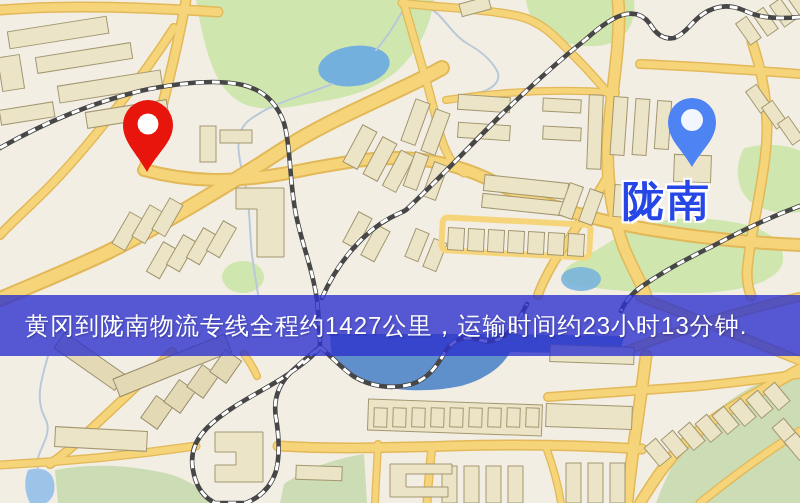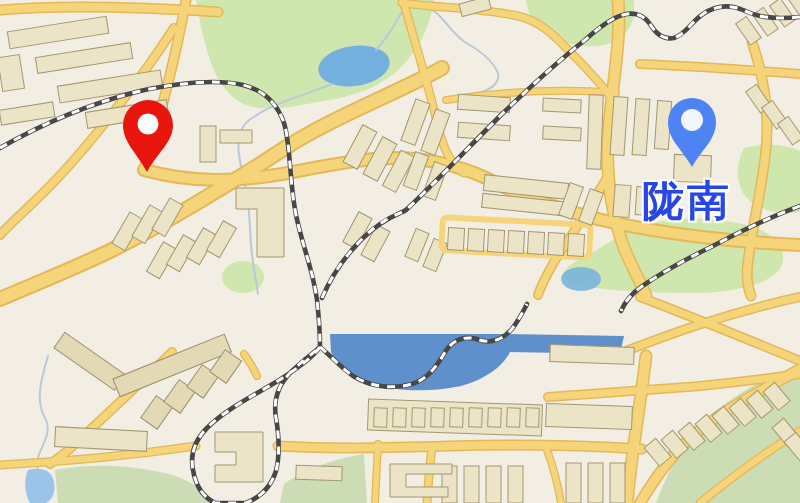--- a/index.html
+++ b/index.html
@@ -22,21 +22,21 @@
   .ring{fill:none;stroke:var(--road,#f6d57a);stroke-width:6;}
   
   .banner{position:absolute;left:0;top:295px;width:800px;height:61px;
           background:var(--banner_bg,rgba(45,50,205,0.8));
           display:flex;align-items:center;box-sizing:border-box;padding-left:25px;}
   .banner span{color:var(--banner_text,#fff);font-size:24px;font-weight:500;letter-spacing:1px;
                white-space:nowrap;text-shadow:1px 1px 2px rgba(10,10,80,.35);}
   .city-label{position:absolute;font-size:42px;font-weight:bold;letter-spacing:3px;line-height:1;
               text-shadow:-2px -2px 0 #fff,2px -2px 0 #fff,-2px 2px 0 #fff,2px 2px 0 #fff,0 0 5px #fff;}
   .origin-label{left:92px;top:177px;color:var(--origin_label,#e60010);}
-  .dest-label{left:642px;top:180px;color:var(--destination_label,#2647e6);}
+  .dest-label{left:622px;top:180px;color:var(--destination_label,#2647e6);}
   .pin-origin{fill:var(--origin_pin,#e8150d);}
   .pin-dest{fill:var(--destination_pin,#4e83f3);}
 </style>
 </head>
 <body>
 
 <div class="stage">
 
   <svg width="800" height="503" viewBox="0 0 800 503">
     <defs>
@@ -274,14 +274,17 @@
       <circle cx="148" cy="124" r="10.5" fill="#ffffff"></circle>
     </g>
     <g>
       <path class="pin-dest" d="M692,167 C682,149 668,140 668,122 A24,24 0 1 1 716,122 C716,140 702,149 692,167 Z"></path>
       <circle cx="692" cy="120" r="11" fill="#ffffff" opacity="0.93"></circle>
     </g>
   </svg>
 
   <div class="city-label dest-label">陇南</div>
 
+  <div class="banner">
+    <span>黄冈到陇南物流专线全程约1427公里，运输时间约23小时13分钟.</span>
+  </div>
 
 </div>
 
 </body></html>

